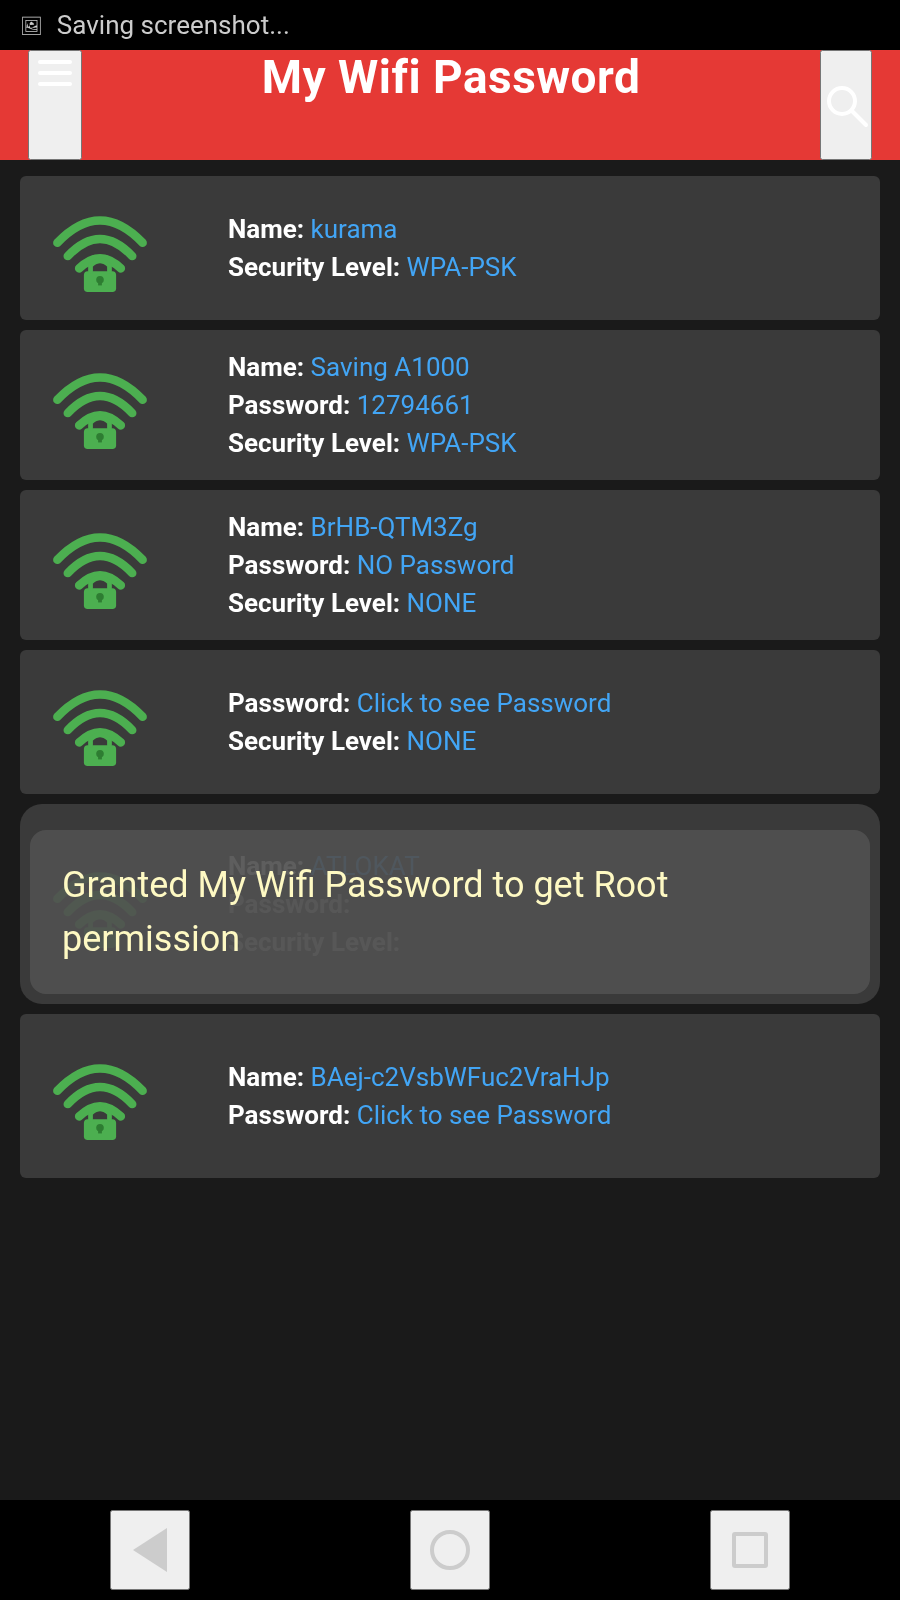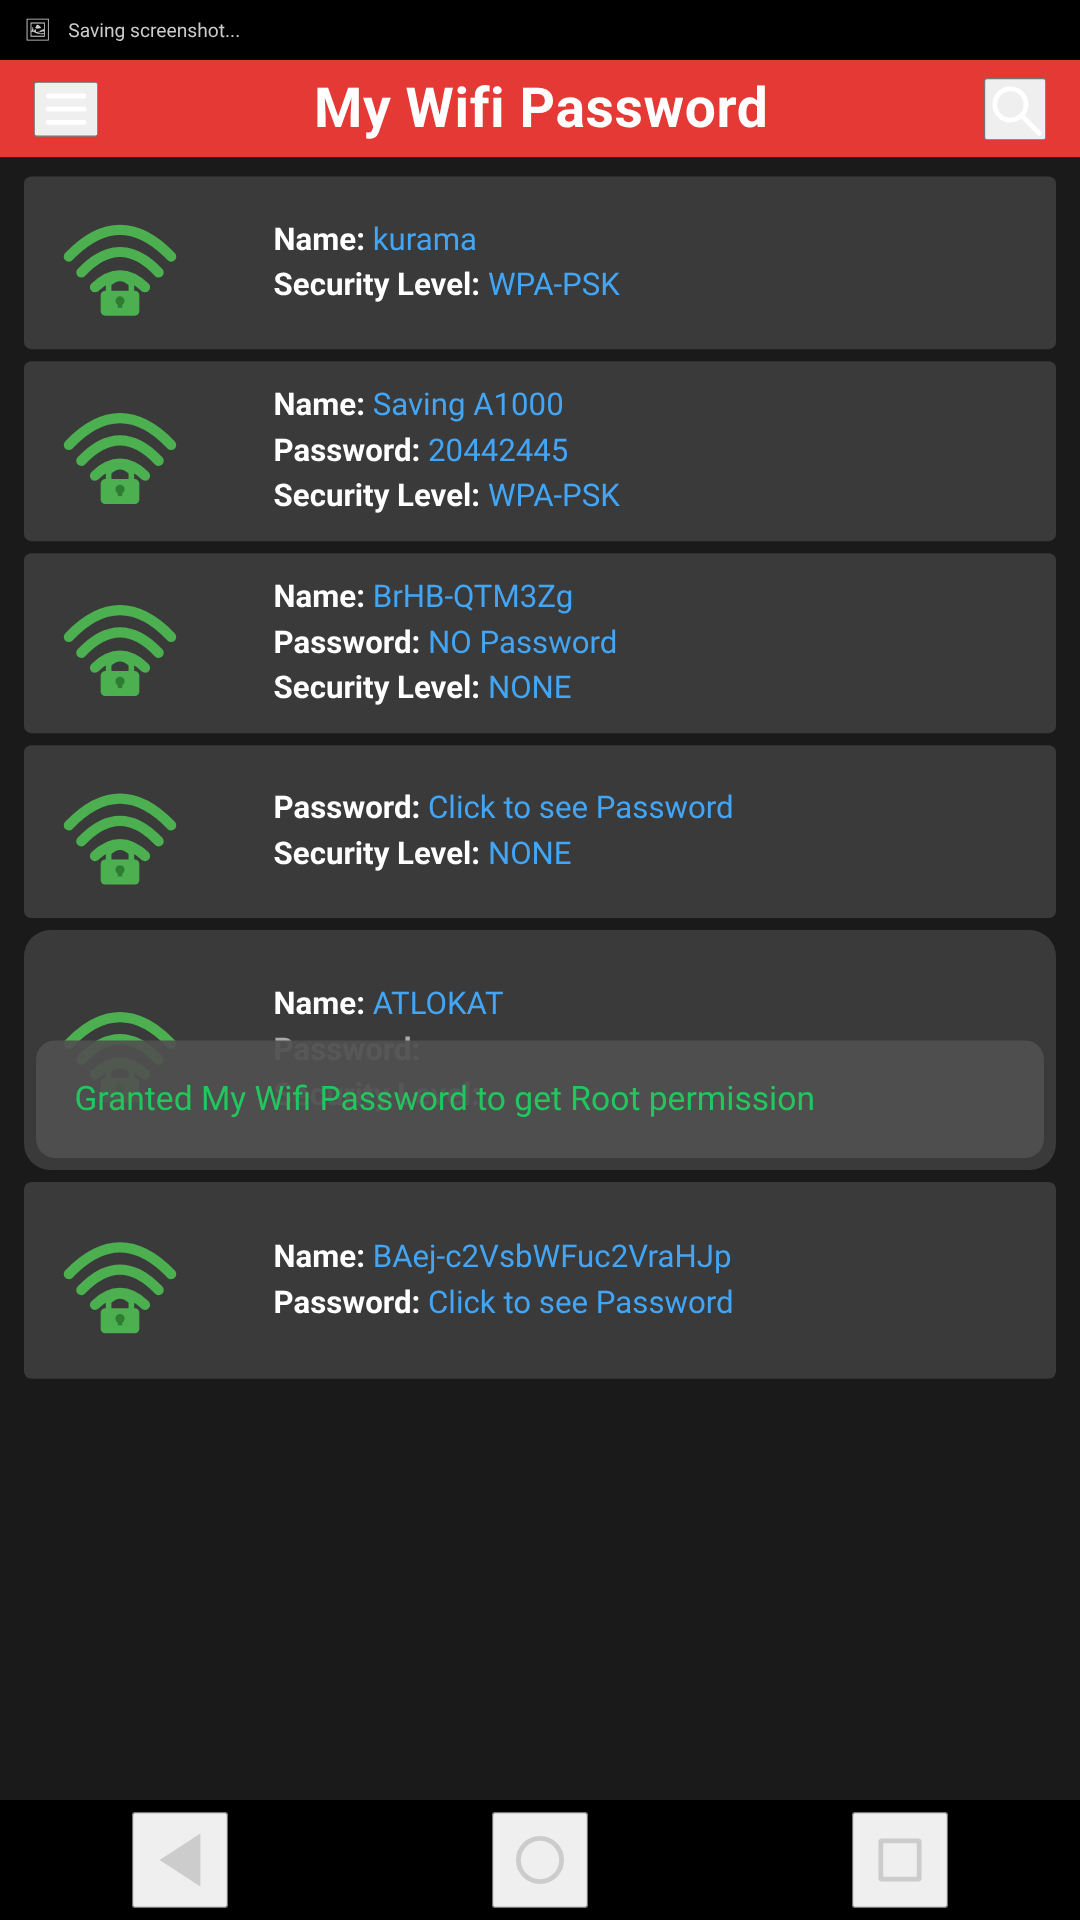--- a/index.html
+++ b/index.html
@@ -22,29 +22,28 @@
       padding: 0 20px;
       gap: 14px;
       flex-shrink: 0;
     }
     .status-icon {
       color: #ccc;
       font-size: 18px;
     }
     .status-text {
       color: #ccc;
-      font-size: 16px;
+      font-size: 26px;
     }
 
     
     .app-bar {
       background: #e53935;
-      height: 81px;
-      display: flex;
-      align-items: center;
+      height: 110px;
+      display: flex;
       padding: 0 28px;
       flex-shrink: 0;
     }
     .hamburger-btn {
       color: #fff;
       font-size: 40px;
       cursor: pointer;
       display: flex;
       flex-direction: column;
       gap: 7px;
@@ -141,22 +140,22 @@
       bottom: 0;
       left: 0;
       right: 0;
       background: rgba(80, 80, 80, 0.92);
       border-radius: 16px;
       padding: 28px 32px;
       margin: 0 10px 10px 10px;
       z-index: 10;
     }
     .toast-text {
-      color: #22c55e;
-      font-size: 28px;
+      color: #fef9c3;
+      font-size: 36px;
       line-height: 1.5;
     }
 
     
     .bottom-nav {
       background: #000;
       height: 100px;
       display: flex;
       align-items: center;
       justify-content: space-around;
@@ -261,21 +260,21 @@
         <path d="M45 72 L45 66 Q55 56 65 66 L65 72" stroke="#4caf50" stroke-width="5" fill="none" stroke-linecap="round"></path>
         <circle cx="55" cy="81" r="4" fill="#2e7d32"></circle>
         <rect x="53" y="81" width="4" height="6" fill="#2e7d32"></rect>
       </svg>
     </div>
     <div class="card-info">
       <div class="info-row">
         <span class="label">Name: </span><span class="value">Saving A1000</span>
       </div>
       <div class="info-row">
-        <span class="label">Password: </span><span class="value">20442445</span>
+        <span class="label">Password: </span><span class="value">12794661</span>
       </div>
       <div class="info-row">
         <span class="label">Security Level: </span><span class="value">WPA-PSK</span>
       </div>
     </div>
   </div>
 
   <div class="wifi-card">
     <div class="wifi-icon-wrap">
       <svg class="wifi-svg" viewBox="0 0 110 95">

